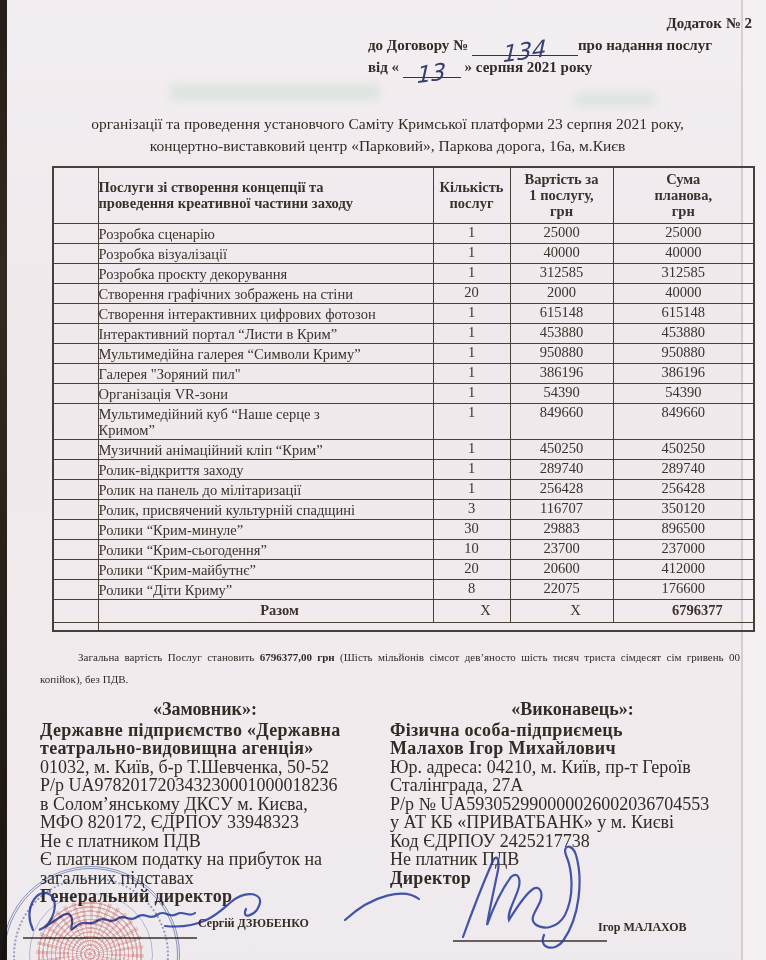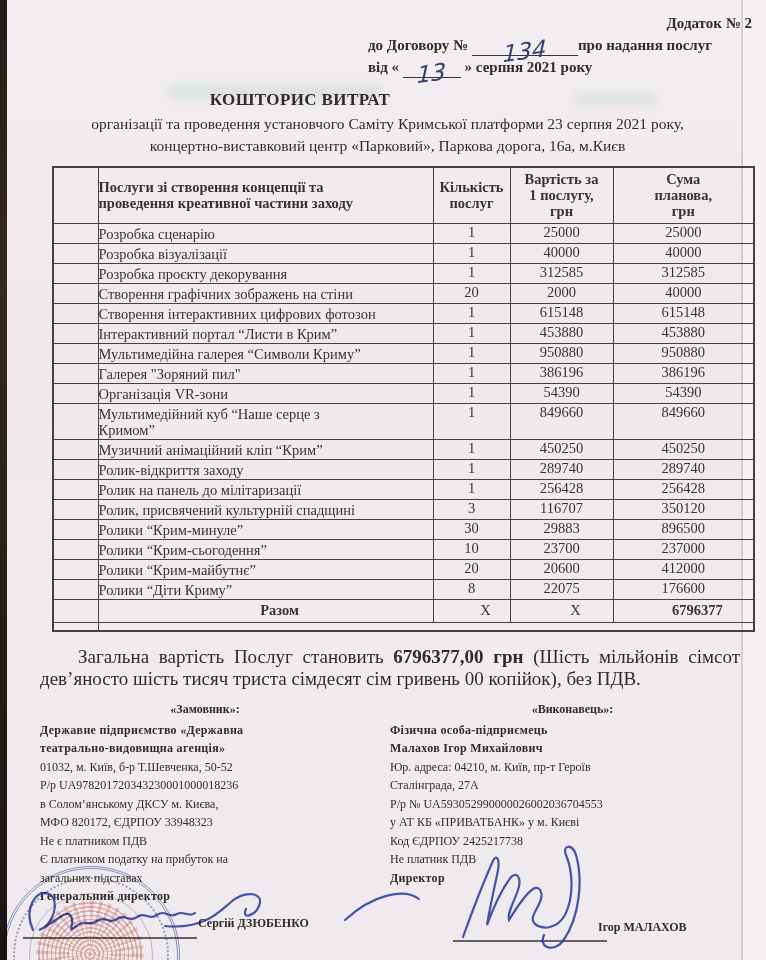--- a/index.html
+++ b/index.html
@@ -36,25 +36,25 @@
   th.service{text-align:left;padding-left:8px;padding-right:4px;}
   tr.single{height:20px;} tr.double{height:36px;}
   td.service{text-align:left;padding:0 4px 2px 8px;vertical-align:bottom;white-space:pre-line;}
   td.qty,td.price,td.sum{text-align:center;vertical-align:top;padding-top:1px;}
   tr.total-row{height:23px;}
   tr.total-row td{vertical-align:middle;padding-left:28px;}
   td.total-label{text-align:center;font-weight:bold;padding-bottom:2px;}
   td.total-sum{font-weight:bold;}
   tr.thin-row{height:9px;}
 
-  .summary{position:absolute;left:40px;top:646px;width:700px;font-size:19px;
+  .summary{position:absolute;left:40px;top:646px;width:700px;font-size:11px;
         line-height:22px;text-indent:38px;text-align:justify;}
   .summary .b{font-weight:bold;}
 
-  .party{position:absolute;top:700px;font-size:12px;line-height:18.5px;}
+  .party{position:absolute;top:700px;font-size:18px;line-height:18.5px;}
   .party .plabel{font-weight:bold;text-align:center;margin-bottom:2px;}
   .party .pline{white-space:nowrap;}
   .party .pline.b{font-weight:bold;letter-spacing:.3px;}
   .party-customer{left:40px;width:330px;}
   .party-contractor{left:390px;width:365px;}
 
   .signer{position:absolute;font-weight:bold;font-size:12px;white-space:nowrap;}
   .signer-customer{left:198px;top:916px;}
   .signer-contractor{left:598px;top:920px;}
   svg.sig{position:absolute;pointer-events:none;}
@@ -80,21 +80,20 @@
   <div class="fold-line"></div>
   <div class="smudge" style="left:170px;top:84px;width:210px;height:16px;"></div>
   <div class="smudge" style="left:575px;top:93px;width:80px;height:13px;"></div>
 
   <div class="header-block">
     <div class="hdr-line1">Додаток № 2</div>
     <div class="hdr-line2"><span>до Договору № </span><span class="hw-blank" style="width:106px;"><span class="hw">134</span></span><span>про надання послуг</span></div>
     <div class="hdr-line3"><span>від « </span><span class="hw-blank" style="width:58px;"><span class="hw">13</span></span><span> » серпня 2021 року</span></div>
   </div>
 
-  <div class="doc-title">КОШТОРИС ВИТРАТ</div>
   <div class="doc-subtitle">
     <div>організації та проведення установчого Саміту Кримської платформи 23 серпня 2021 року,</div>
     <div>концертно-виставковий центр «Парковий», Паркова дорога, 16а, м.Києв</div>
   </div>
 
   <table class="estimate">
     <colgroup>
       <col style="width:45px">
         <col style="width:335px">
         <col style="width:77px">

